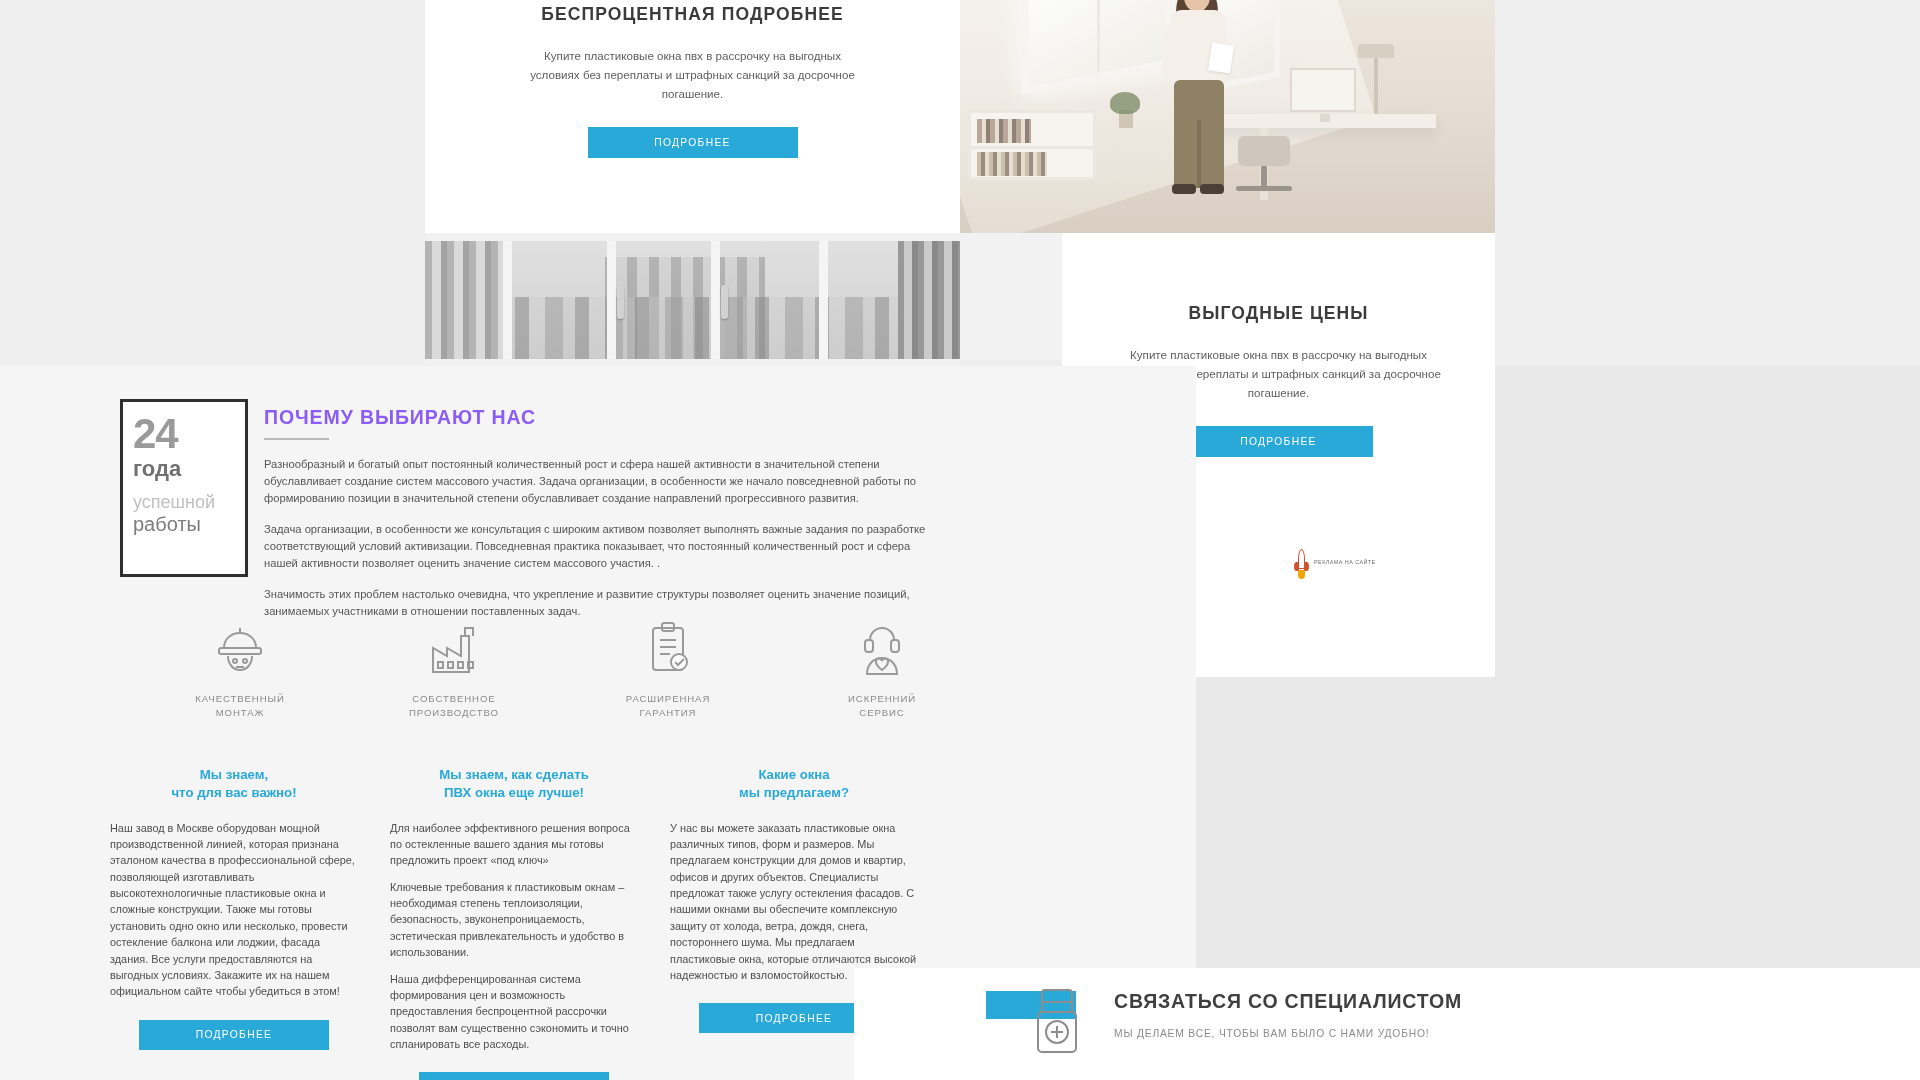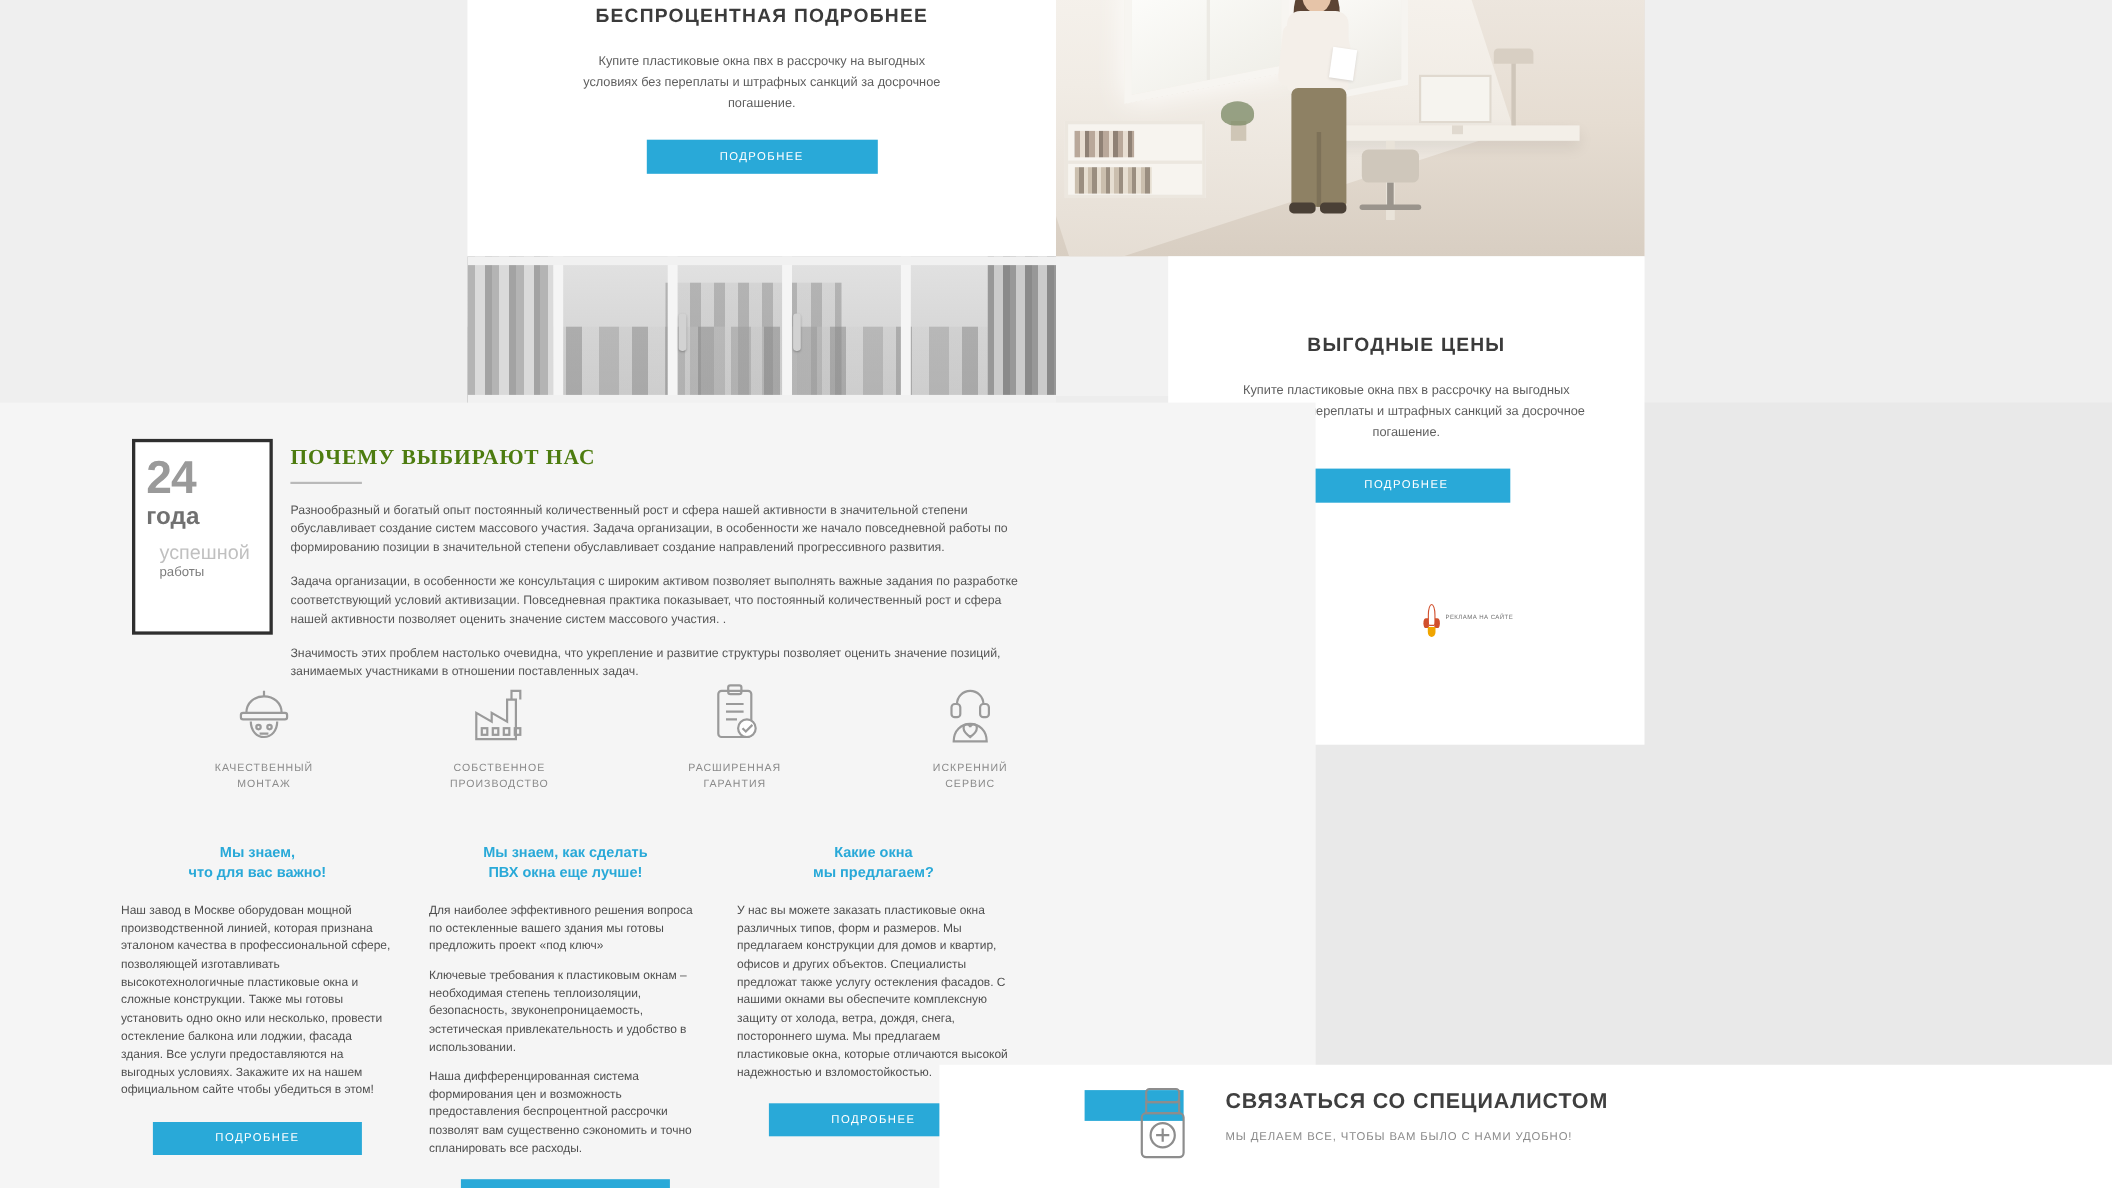--- a/index.html
+++ b/index.html
@@ -142,24 +142,24 @@
     position: absolute; left: 0; top: 366px; width: 1196px; height: 714px;
     background: #f5f5f5; padding: 30px 0 0 120px;
   }
   .badge24 {
     position: absolute; left: 120px; top: 33px; width: 128px; height: 178px;
     background: #fff; border: 3px solid #2f2f2f; padding: 12px 10px;
     filter: grayscale(1);
   }
   .badge24 .n24 { font-size: 42px; font-weight: bold; color: #9a9a9a; line-height: .95; letter-spacing: -1px; }
   .badge24 .yr { font-size: 22px; font-weight: bold; color: #ec4899; margin-top: 2px; }
-  .badge24 .succ { font-size: 18px; color: #c9bfb6; margin-top: 10px; margin-left: 12px; }
-  .badge24 .work { font-size: 12px; color: #7d7d7d; margin-left: 12px; }
-
-  .why-title { position:absolute; left:264px; top:40px; font-size:19.5px; font-weight:bold; color:#4d7c0f; letter-spacing:.9px;font-family:Liberation Serif, serif; }
+  .badge24 .succ { font-size: 18px; color: #c9bfb6; margin-top: 10px; }
+  .badge24 .work { font-size: 20px; color: #7d7d7d; }
+
+  .why-title { position:absolute; left:264px; top:40px; font-size:19.5px; font-weight:bold; color:#8b5cf6; letter-spacing:.9px; }
   .why-rule { position:absolute; left:264px; top:72px; width:65px; height:2px; background:#b9b9b9; }
   .why-body { position:absolute; left:264px; top:90px; width:670px; }
   .why-body p { margin: 0 0 14px 0; font-size: 11.2px; line-height: 1.52; color: #565656; }
 
   .feature-row { position: absolute; left: 150px; top: 250px; width: 700px; }
   .feature { position: absolute; width: 180px; text-align: center; }
   .feature .icon { height: 62px; display:flex; align-items:flex-end; justify-content:center; }
   .feature .cap { margin-top: 14px; font-size: 9.6px; letter-spacing: .9px; color: #8a8a8a; line-height: 1.5; }
 
   .cols { position: absolute; left: 110px; top: 400px; width: 1000px; }

